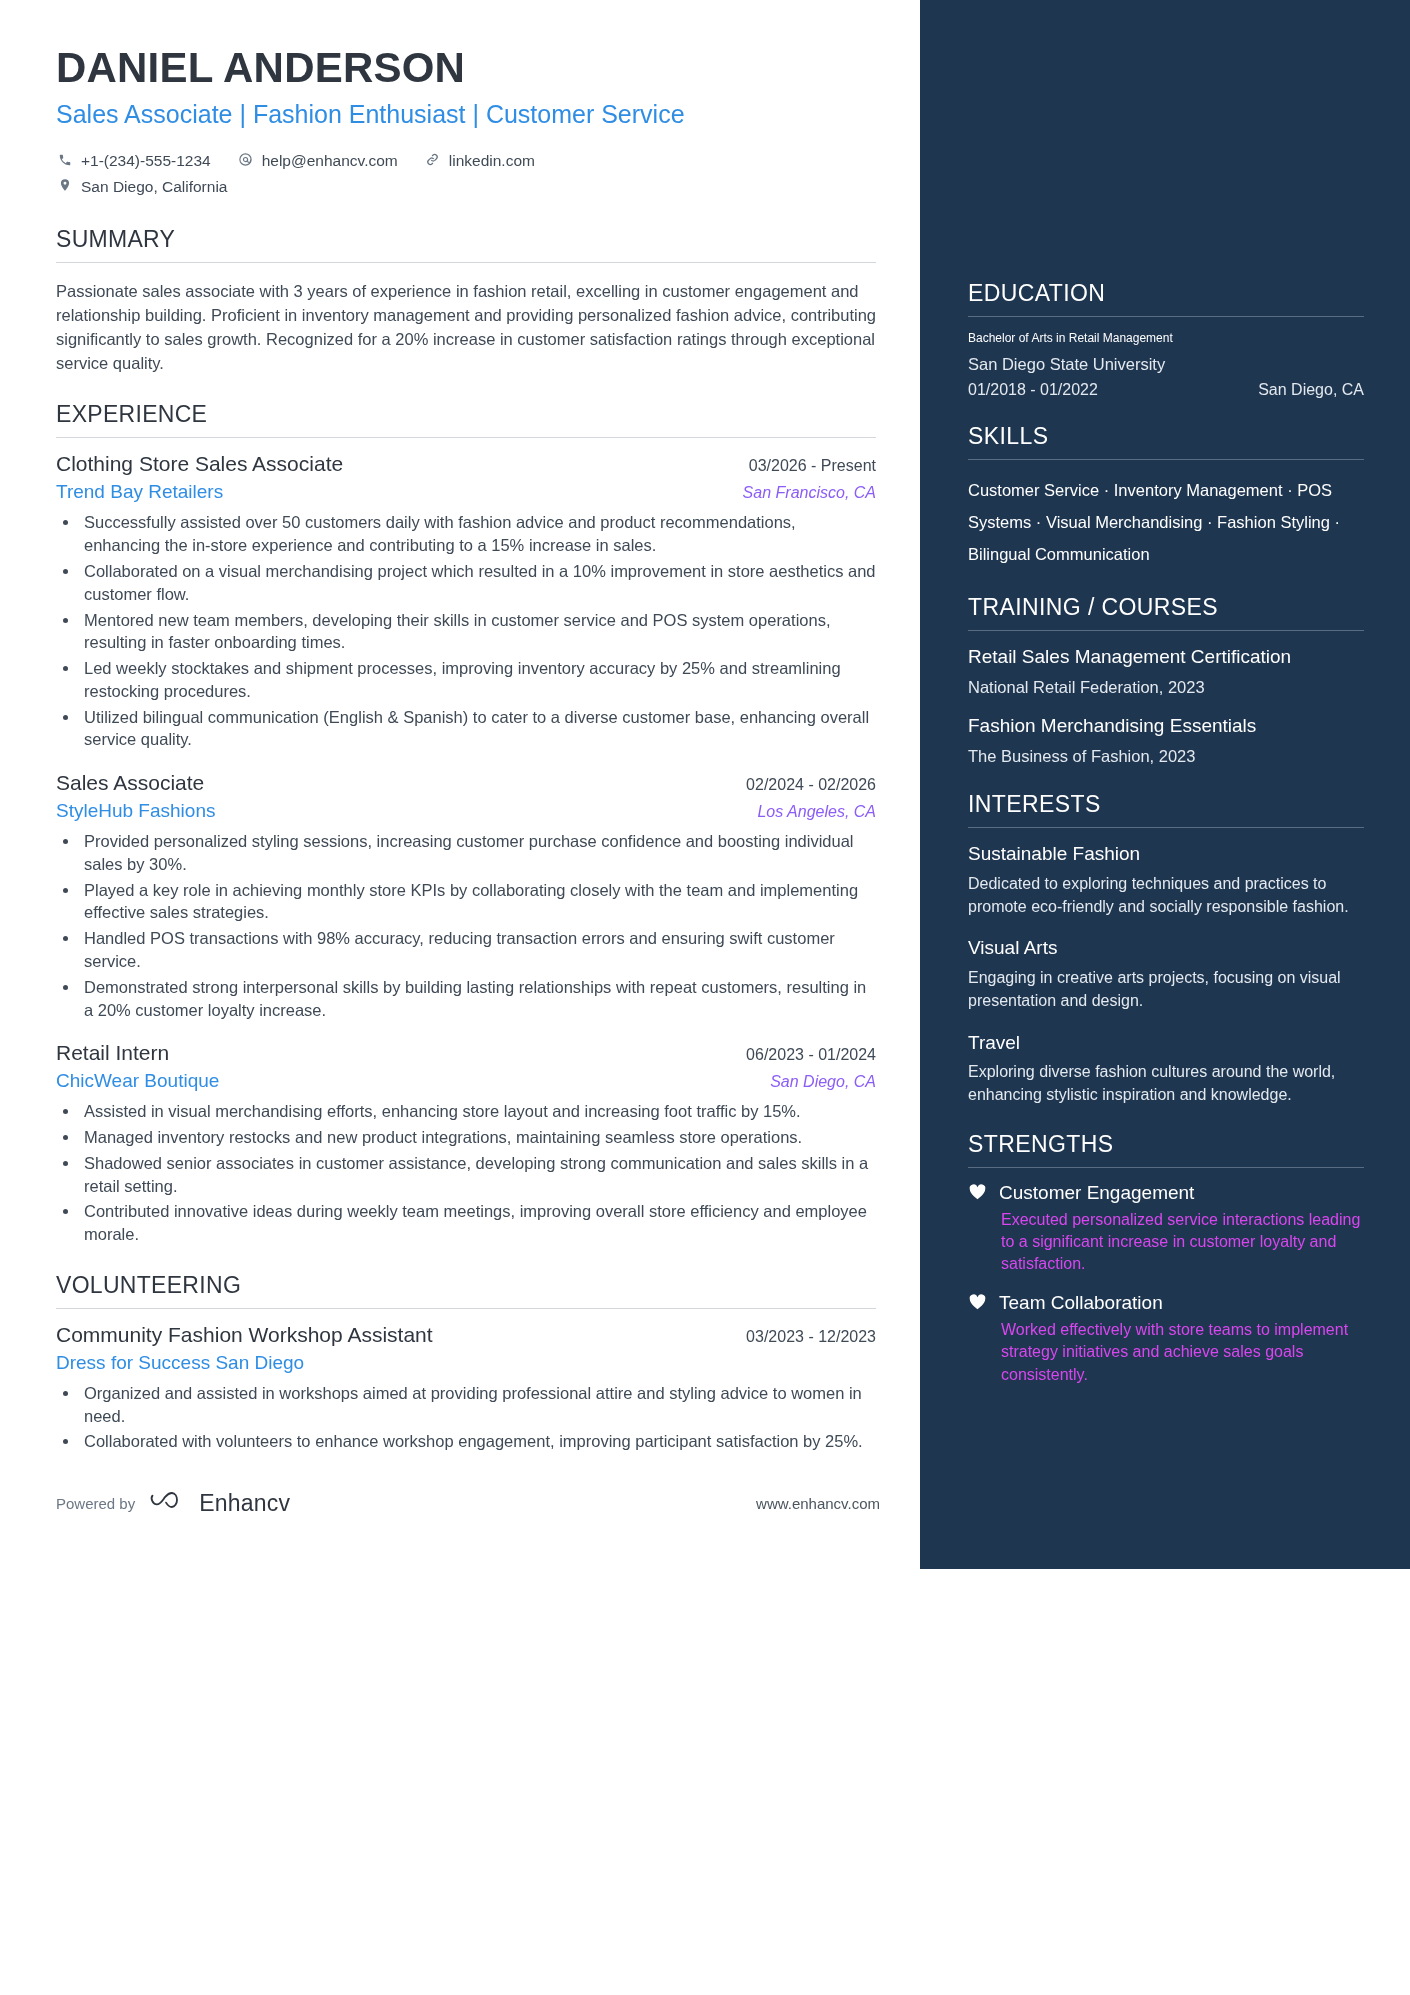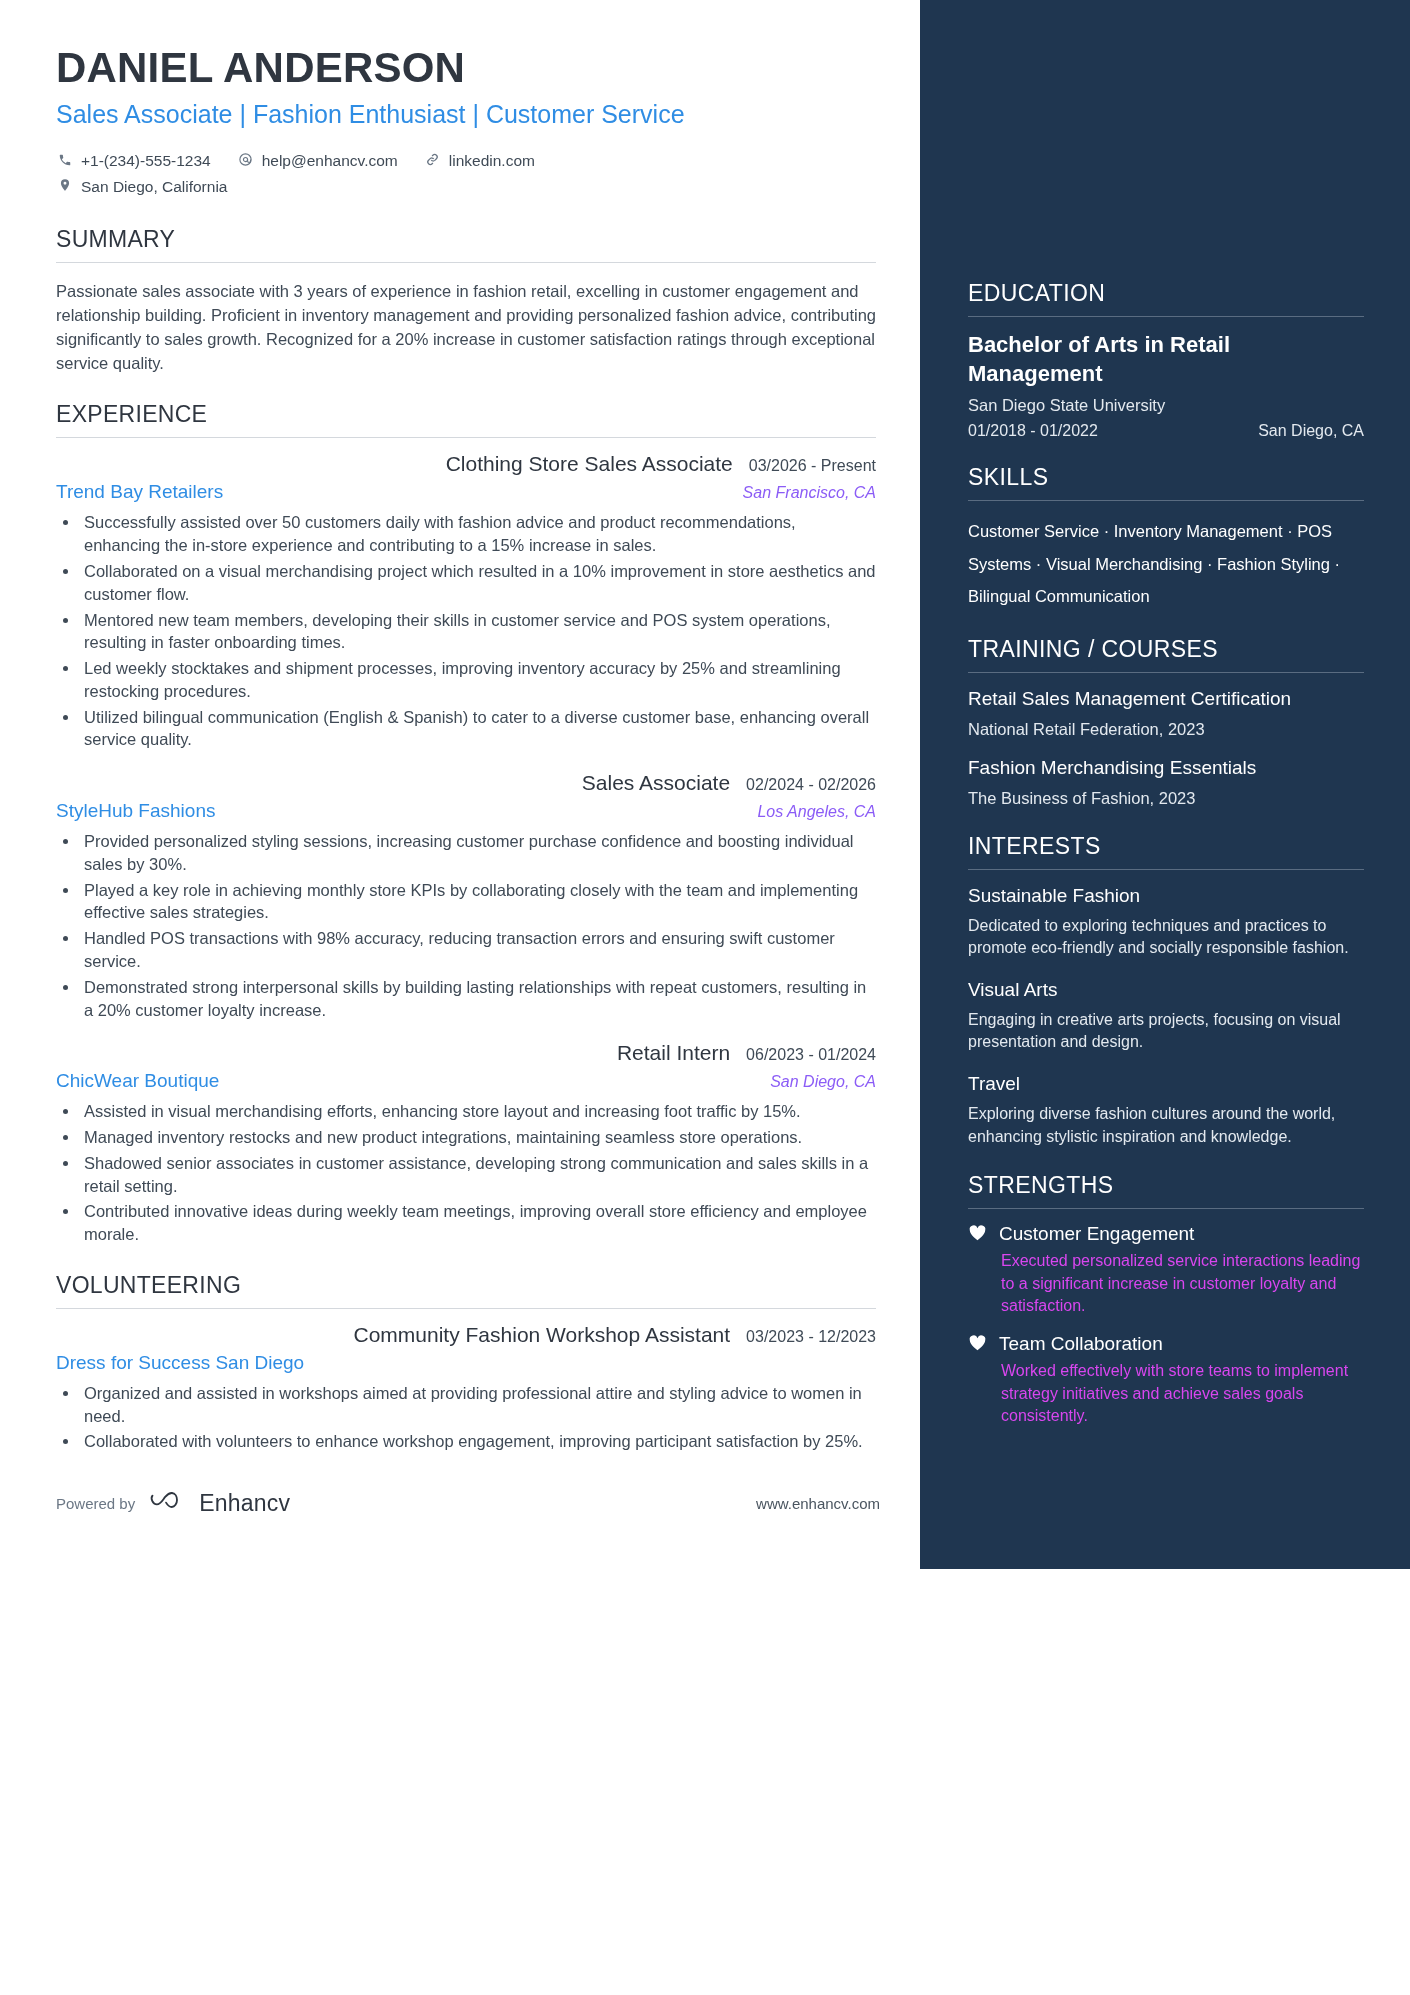--- a/index.html
+++ b/index.html
@@ -77,21 +77,21 @@
   }
   .summary-text {
     font-size: 16.5px;
     line-height: 1.45;
     color: #3f4a56;
     margin-bottom: 6px;
   }
   .job { margin-bottom: 4px; }
   .job-top {
     display: flex;
-    justify-content: flex-end;
+    justify-content: space-between;
     align-items: baseline;
   }
   .job-title {
     font-size: 21px;
     color: #2f3640;
   }
   .job-dates {
     font-size: 16px;
     color: #3f4a56;
     white-space: nowrap;
@@ -173,22 +173,22 @@
     letter-spacing: 0.4px;
     margin: 0 0 9px 0;
     font-weight: normal;
   }
   .r-rule {
     border-bottom: 1px solid #5a6c81;
     margin-bottom: 14px;
   }
   .r-block { margin-bottom: 24px; }
   .r-item-title {
-    font-size: 22px;
-    font-weight: bold;
+    font-size: 12px;
+    font-weight: normal;
     color: #ffffff;
     line-height: 1.3;
     margin-bottom: 6px;
   }
   .r-item-title.normal { font-weight: normal; font-size: 19px; }
   .r-item-sub {
     font-size: 16.5px;
     color: #e3e9ef;
     margin-bottom: 6px;
     line-height: 1.35;

